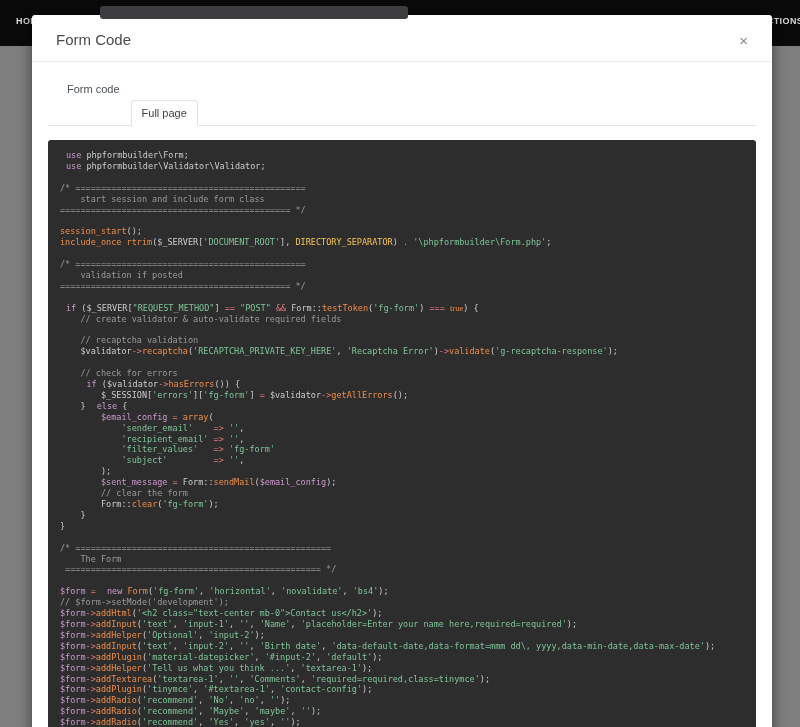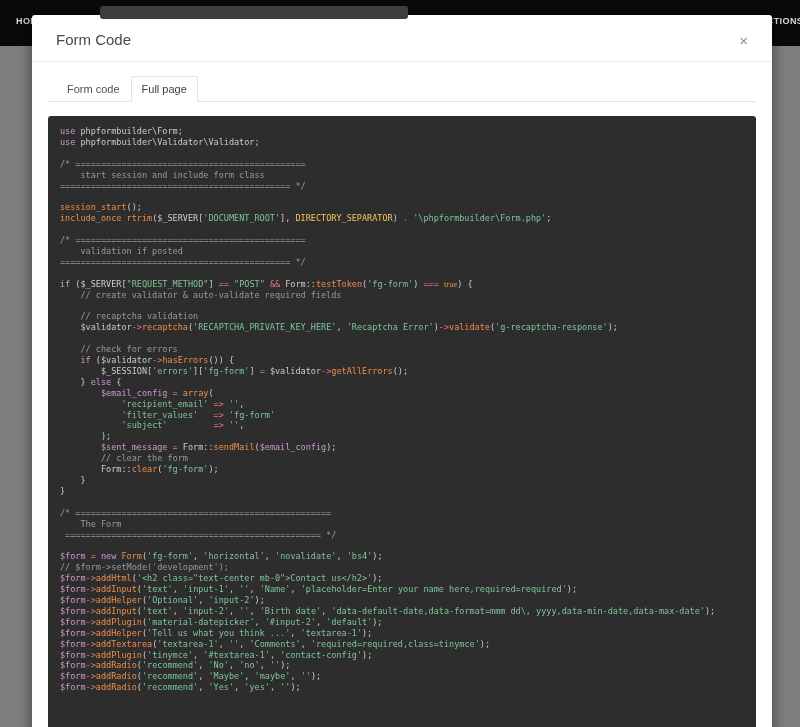--- a/index.html
+++ b/index.html
@@ -43,33 +43,33 @@
   }
   .modal-body { padding: 14px 16px 0 16px; }
   .tabs { display: flex; border-bottom: 1px solid #dee2e6; padding-left: 8px; }
   .tab {
     font-size: 11px; color: #495057; padding: 6px 10px;
     border: 1px solid transparent; border-radius: 3px 3px 0 0;
     margin-bottom: -1px; cursor: pointer; white-space: nowrap;
   }
   .tab.active {
     border-color: #dee2e6 #dee2e6 #ffffff #dee2e6;
-    background: #ffffff; color: #3f3f3f;
+    background: #ffffff; color: #3f3f3f; margin-top: 24px;
   }
   .code-panel {
     margin-top: 14px; background: #2d2d2d; border-radius: 3px;
     padding: 10px 12px; height: 640px; overflow: hidden;
   }
   .code-panel .line {
     font-family: "DejaVu Sans Mono", monospace;
     font-size: 8.5px; line-height: 10.9px;
     white-space: pre; color: #cccccc;
   }
 </style>
-<style>.tok-d{color:#cccccc;}.tok-c{color:#999999;}.tok-k{color:#cc99cd;}.tok-f{color:#f08d49;}.tok-s{color:#7ec699;}.tok-o{color:#e2777a;}.tok-n{color:#f8c555;}.tok-b{color:#f08d49;font-family:Liberation Serif, serif;}.tok-v{color:#cc99cd;}.tok-p{color:#e2777a;}</style></head>
+<style>.tok-d{color:#cccccc;}.tok-c{color:#999999;}.tok-k{color:#cc99cd;margin-left:6px;}.tok-f{color:#f08d49;}.tok-s{color:#7ec699;}.tok-o{color:#e2777a;}.tok-n{color:#f8c555;}.tok-b{color:#f08d49;font-family:Liberation Serif, serif;}.tok-v{color:#cc99cd;}.tok-p{color:#e2777a;}</style></head>
 <body>
 
 <div class="navbar">
   <span class="nav-link nav-home">HOME</span>
   <span class="nav-link nav-right">UNCTIONS REF</span>
 </div>
 
 <div class="topbar-highlight"></div>
 
 <div class="modal">
@@ -103,20 +103,21 @@
         <div class="line"><span class="tok-c">    // create validator &amp; auto-validate required fields</span></div>
         <div class="line">&nbsp;</div>
         <div class="line"><span class="tok-c">    // recaptcha validation</span></div>
         <div class="line"><span class="tok-d">    $validator</span><span class="tok-o">-&gt;</span><span class="tok-f">recaptcha</span><span class="tok-d">(</span><span class="tok-s">'RECAPTCHA_PRIVATE_KEY_HERE'</span><span class="tok-d">, </span><span class="tok-s">'Recaptcha Error'</span><span class="tok-d">)</span><span class="tok-o">-&gt;</span><span class="tok-f">validate</span><span class="tok-d">(</span><span class="tok-s">'g-recaptcha-response'</span><span class="tok-d">);</span></div>
         <div class="line">&nbsp;</div>
         <div class="line"><span class="tok-c">    // check for errors</span></div>
         <div class="line"><span class="tok-d">    </span><span class="tok-k">if</span><span class="tok-d"> ($validator</span><span class="tok-o">-&gt;</span><span class="tok-f">hasErrors</span><span class="tok-d">()) {</span></div>
         <div class="line"><span class="tok-d">        $_SESSION[</span><span class="tok-s">'errors'</span><span class="tok-d">][</span><span class="tok-s">'fg-form'</span><span class="tok-d">]</span><span class="tok-o"> = </span><span class="tok-d">$validator</span><span class="tok-o">-&gt;</span><span class="tok-f">getAllErrors</span><span class="tok-d">();</span></div>
         <div class="line"><span class="tok-d">    } </span><span class="tok-k">else</span><span class="tok-d"> {</span></div>
         <div class="line"><span class="tok-d">        </span><span class="tok-v">$email_config</span><span class="tok-o"> = </span><span class="tok-f">array</span><span class="tok-d">(</span></div>
+        <div class="line"><span class="tok-d">            </span><span class="tok-s">'sender_email'</span><span class="tok-d">    </span><span class="tok-o">=&gt;</span><span class="tok-d"> </span><span class="tok-s">''</span><span class="tok-d">,</span></div>
         <div class="line"><span class="tok-d">            </span><span class="tok-s">'recipient_email'</span><span class="tok-d"> </span><span class="tok-o">=&gt;</span><span class="tok-d"> </span><span class="tok-s">''</span><span class="tok-d">,</span></div>
         <div class="line"><span class="tok-d">            </span><span class="tok-s">'filter_values'</span><span class="tok-d">   </span><span class="tok-o">=&gt;</span><span class="tok-d"> </span><span class="tok-s">'fg-form'</span></div>
         <div class="line"><span class="tok-d">            </span><span class="tok-s">'subject'</span><span class="tok-d">         </span><span class="tok-o">=&gt;</span><span class="tok-d"> </span><span class="tok-s">''</span><span class="tok-d">,</span></div>
         <div class="line"><span class="tok-d">        );</span></div>
         <div class="line"><span class="tok-d">        </span><span class="tok-v">$sent_message</span><span class="tok-o"> = </span><span class="tok-d">Form::</span><span class="tok-f">sendMail</span><span class="tok-d">(</span><span class="tok-v">$email_config</span><span class="tok-d">);</span></div>
         <div class="line"><span class="tok-c">        // clear the form</span></div>
         <div class="line"><span class="tok-d">        Form::</span><span class="tok-f">clear</span><span class="tok-d">(</span><span class="tok-s">'fg-form'</span><span class="tok-d">);</span></div>
         <div class="line"><span class="tok-d">    }</span></div>
         <div class="line"><span class="tok-d">}</span></div>
         <div class="line">&nbsp;</div>

